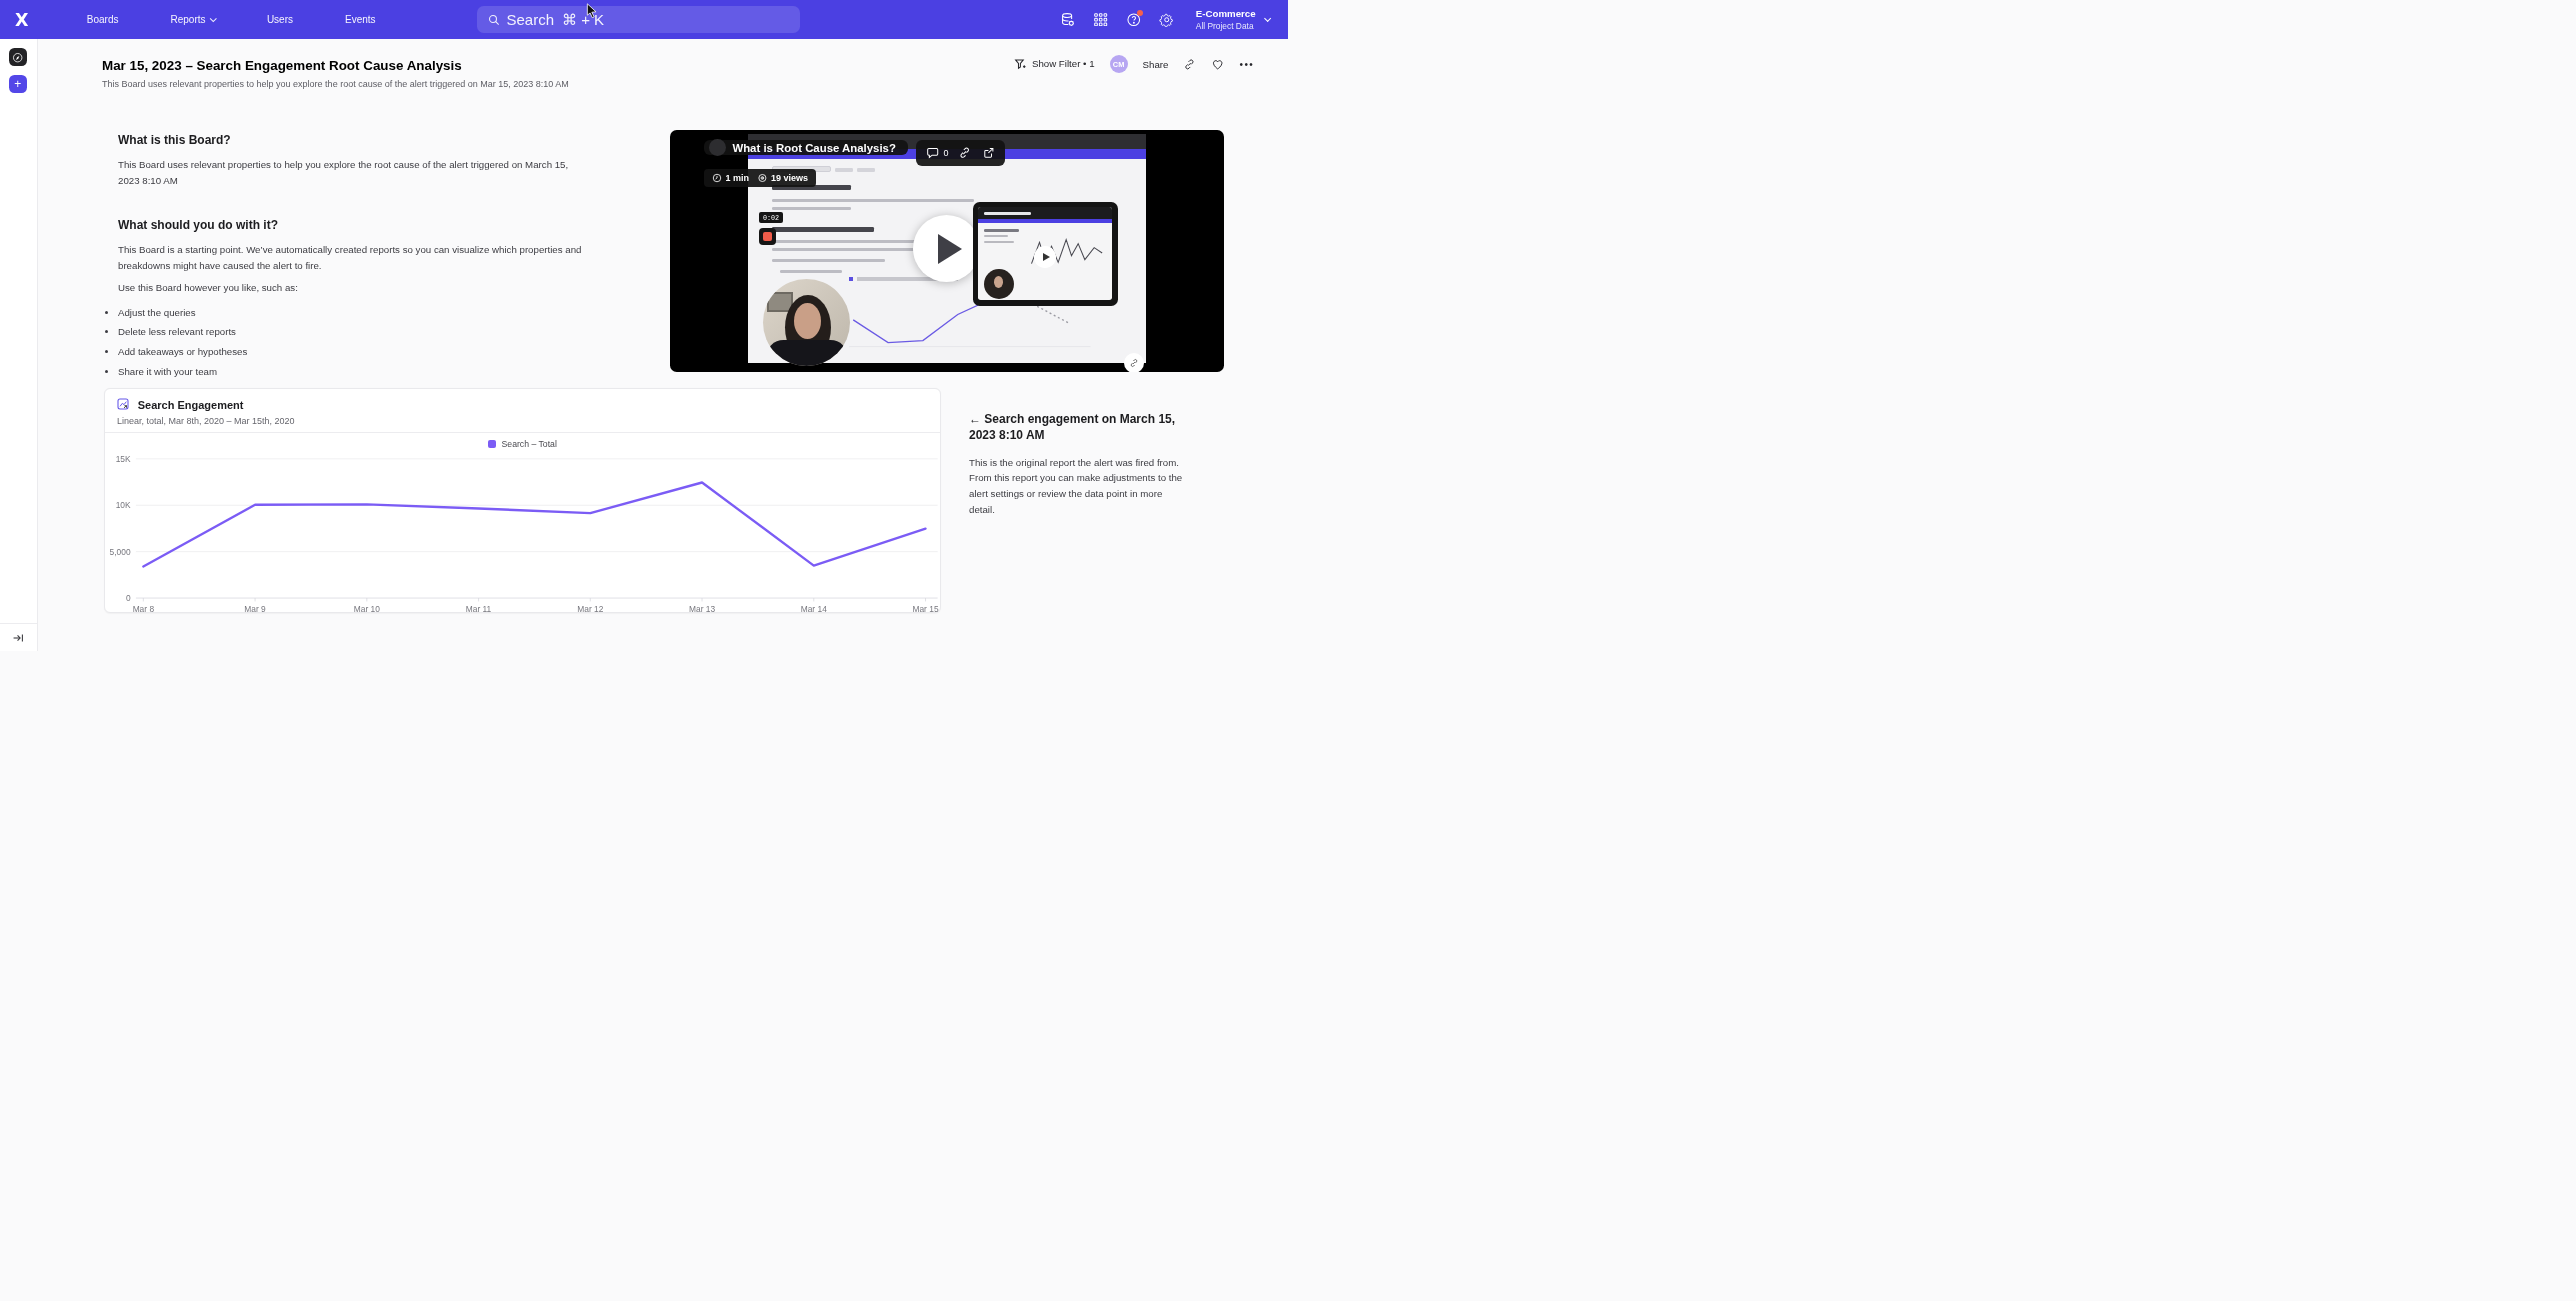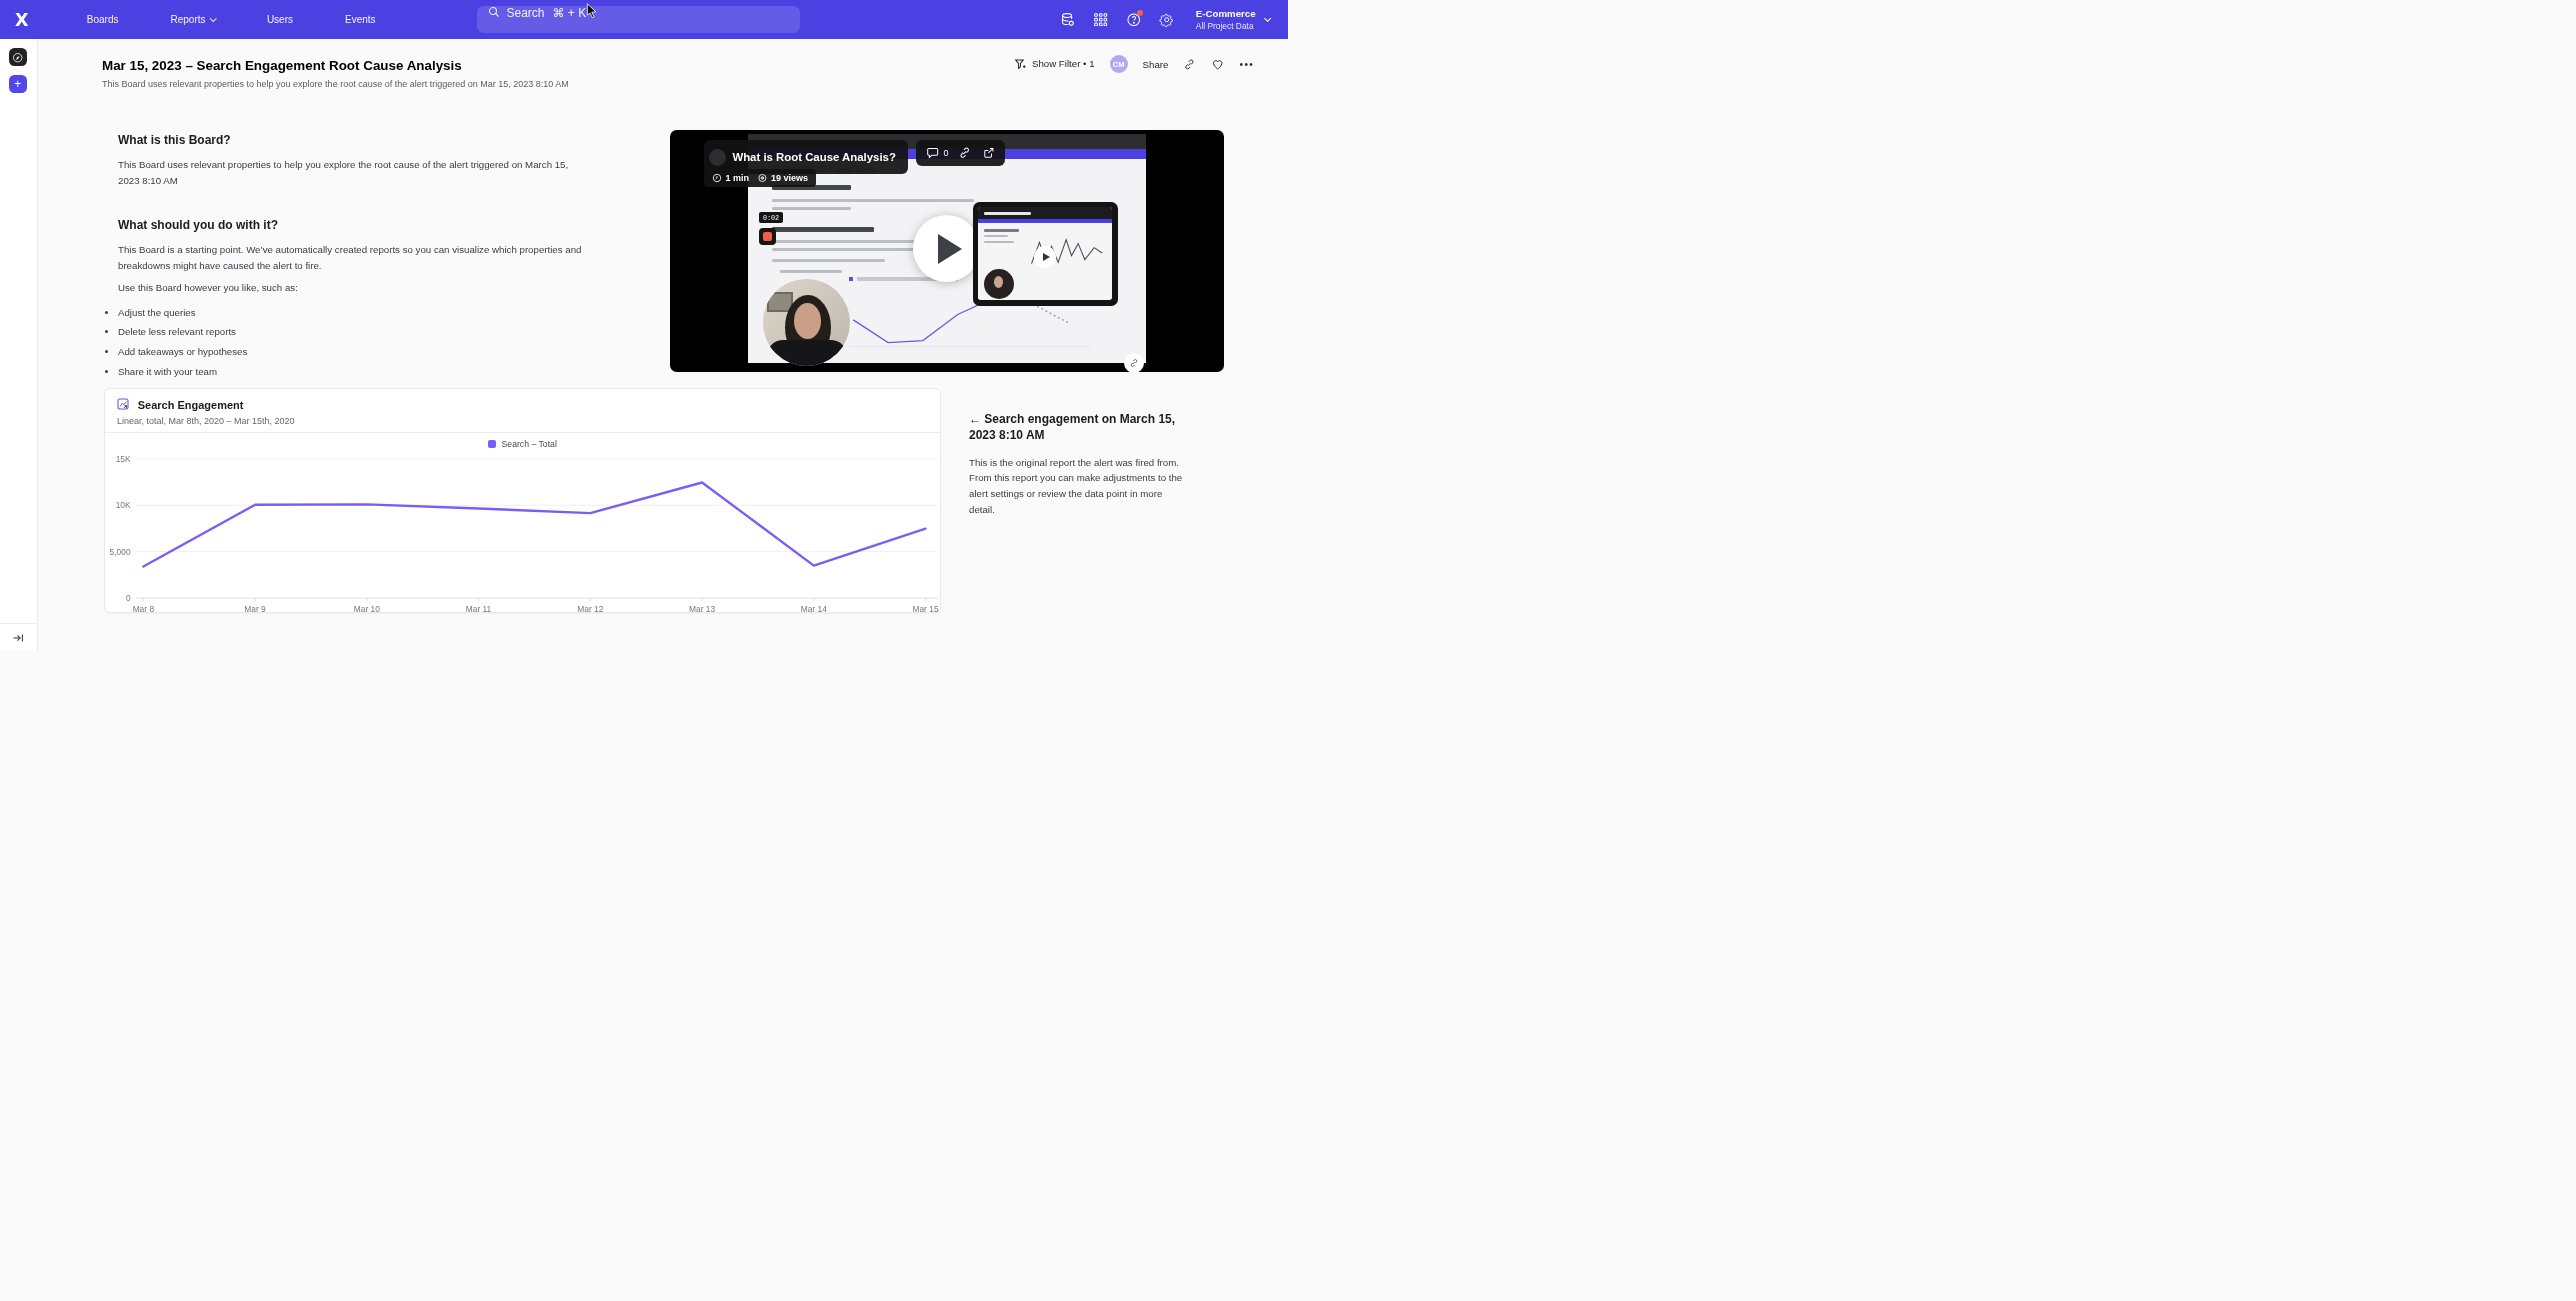--- a/index.html
+++ b/index.html
@@ -11,22 +11,22 @@
   .navbar { position:absolute; left:0; top:0; width:100%; height:39px; background:#4b40e2;
             display:flex; align-items:center; z-index:50; }
   .logo { margin-left:15px; color:#fff; font-weight:800; font-size:17.5px; letter-spacing:-0.7px;
           font-family:"DejaVu Sans", sans-serif; transform:scaleY(1.05); cursor:pointer; }
   .nav-links { display:flex; gap:24px; margin-left:31px; }
   .nav-item { color:rgba(255,255,255,.95); font-size:10px; font-weight:500; display:flex;
               align-items:center; gap:4.7px; cursor:pointer;padding-left:28px; }
   .chev { width:4.7px; height:4.7px; border-right:1.1px solid rgba(255,255,255,.9);
           border-bottom:1.1px solid rgba(255,255,255,.9); transform:rotate(45deg) translateY(-1.3px); }
   .searchbar { position:absolute; left:477px; top:6px; width:323px; height:27px; border-radius:6.7px;
-               background:rgba(255,255,255,.14); display:flex; align-items:flex-start; gap:6.7px;
-               padding:0 10.8px; color:rgba(255,255,255,.92); font-size:12px; cursor:text; }
+               background:rgba(255,255,255,.14); display:flex; align-items:center; gap:6.7px;
+               padding:0 10.8px; color:rgba(255,255,255,.92); font-size:15px; cursor:text; }
   .nav-right { position:absolute; right:19px; top:0; height:39px; display:flex; align-items:center; gap:17px; }
   .nav-icon { width:16px; height:16px; display:flex; align-items:center; justify-content:center;
               cursor:pointer; position:relative; color:#fff; }
   .help-dot { position:absolute; top:-1.3px; right:-1.3px; width:6px; height:6px; border-radius:50%;
               background:#f4604c; }
   .project { display:flex; align-items:center; gap:8px; cursor:pointer; margin-left:4px; }
   .project-name { color:#fff; font-size:9.7px; font-weight:700; line-height:1.25; }
   .project-scope { color:rgba(255,255,255,.88); font-size:8.4px; }
   .proj-chev { width:5.4px; height:5.4px; border-right:1.1px solid #fff; border-bottom:1.1px solid #fff;
                transform:rotate(45deg) translateY(-1.3px); }
@@ -85,21 +85,21 @@
   .t-cam { position:absolute; left:5.4px; top:62px; width:30px; height:30px; border-radius:50%;
            background:#27221f; overflow:hidden; z-index:3; }
   .t-cam i { position:absolute; left:10px; top:6.7px; width:9.4px; height:12px; border-radius:50%; background:#c9a48e; }
   .big-play { position:absolute; left:243px; top:85px; width:67px; height:67px; border-radius:50%;
               background:#fff; display:flex; align-items:center; justify-content:center; z-index:3;
               box-shadow:0 1.3px 9.4px rgba(0,0,0,.25); }
   .big-play i { width:0; height:0; border-left:24px solid #3f3f46; border-top:15px solid transparent;
                 border-bottom:15px solid transparent; margin-left:6.7px; }
   .pill { position:absolute; background:rgba(18,18,18,.93); border-radius:6px; display:flex;
           align-items:center; color:#fff; z-index:6; }
-  .v-title-pill { left:34px; top:10px; height:34px; padding:0 12px 0 4.7px; gap:6.7px; }
+  .v-title-pill { left:34px; top:10px; height:15px; padding:0 12px 0 4.7px; gap:6.7px; }
   .v-title-avatar { width:17px; height:17px; border-radius:50%; background:#2d2d30; }
   .v-title-text { font-size:11.4px; font-weight:700; }
   .v-icons-pill { left:246px; top:10px; height:25.5px; padding:0 10px; gap:10px; }
   .v-icons-pill .cnt { font-size:9px; margin-left:-6px; }
   .v-meta-pill { left:34px; top:39px; height:18px; padding:0 8px; gap:8px; border-radius:4px; }
   .v-meta { display:flex; align-items:center; gap:3.4px; font-size:9px; font-weight:700; }
   .rec-timer { position:absolute; left:89px; top:82px; width:24px; height:11.4px; background:#151515;
                border-radius:2px; color:#fff; font-family:"Liberation Mono", monospace; font-size:6.7px;
                display:flex; align-items:center; justify-content:center; z-index:6; }
   .rec-stop { position:absolute; left:89px; top:98px; width:17px; height:17px; background:#151515;

